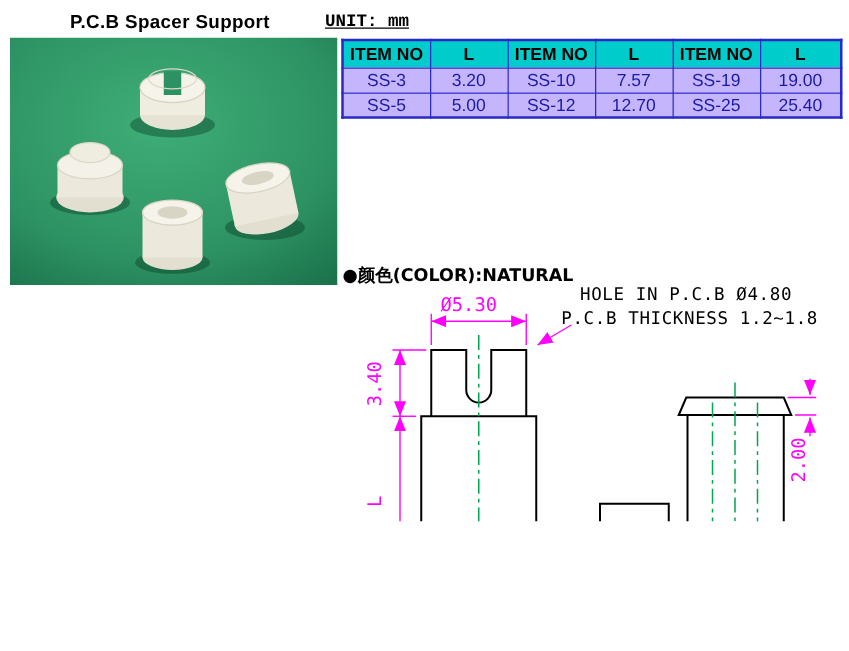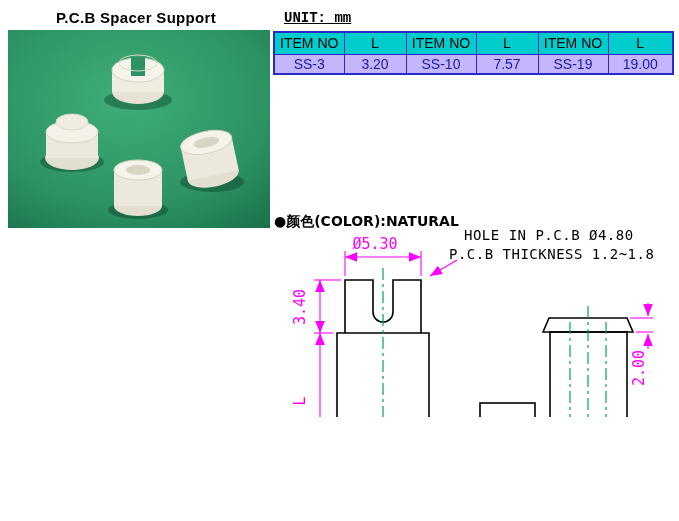--- a/index.html
+++ b/index.html
@@ -4,26 +4,26 @@
 <style>
   *{box-sizing:border-box;margin:0;padding:0}
   html,body{background:#ffffff}
   body{width:679px;height:521px;font-family:"Liberation Sans",sans-serif}
   .page{position:relative;width:679px;height:417px;background:#fff;overflow:hidden}
 
   .title{position:absolute;left:56px;top:9px;font-size:15px;font-weight:bold;color:#000;letter-spacing:.3px}
 
   .photo{position:absolute;left:8px;top:30px;width:262px;height:198px}
 
-  .unit{position:absolute;left:284px;top:10px;font:bold 14px "Liberation Mono",monospace;
+  .unit{position:absolute;left:260px;top:10px;font:bold 14px "Liberation Mono",monospace;
         text-decoration:underline;color:#000}
 
   .spec{position:absolute;left:273px;top:31px;width:399px;border-collapse:collapse;
         table-layout:fixed;font-size:14px;text-align:center;border:2px solid #2929C8}
-  .spec th{background:#00CCCC;color:#000;font-weight:normal;height:22px;border:1px solid #2929C8}
+  .spec th{background:#00CCCC;color:#000;font-weight:bold;height:22px;border:1px solid #2929C8}
   .spec td{color:#1A1AA6;height:20px;border:1px solid #2929C8;background:#c4b5fd}
 
   .notes{position:absolute;left:274px;top:169px;color:#000;
          font:bold 14px "DejaVu Sans",sans-serif;line-height:21px;white-space:pre}
 
   .drawing{position:absolute;left:0;top:0;width:679px;height:521px}
   .part{fill:none;stroke:#000;stroke-width:1.6}
   .cl{stroke:#00A651;stroke-width:1.2;stroke-dasharray:12 4 3 4;fill:none}
   .dim line,.dim path{stroke:#FF00FF;stroke-width:1.1;fill:none}
   .dim-t{fill:#FF00FF;font:15px "DejaVu Sans Mono",monospace}
@@ -105,20 +105,28 @@
     </thead>
     <tbody>
       <tr>
         <td>SS-3</td>
         <td>3.20</td>
         <td>SS-10</td>
         <td>7.57</td>
         <td>SS-19</td>
         <td>19.00</td>
       </tr>
+      <tr>
+        <td>SS-5</td>
+        <td>5.00</td>
+        <td>SS-12</td>
+        <td>12.70</td>
+        <td>SS-25</td>
+        <td>25.40</td>
+      </tr>
     </tbody>
   </table>
 
   <div class="notes">
     <div>●颜色(COLOR):NATURAL</div>
   </div>
 
   <svg class="drawing" viewBox="0 0 679 521">
     <defs>
       <marker id="mE" viewBox="0 0 10 8" markerWidth="11" markerHeight="9" refX="10" refY="4" orient="auto">

